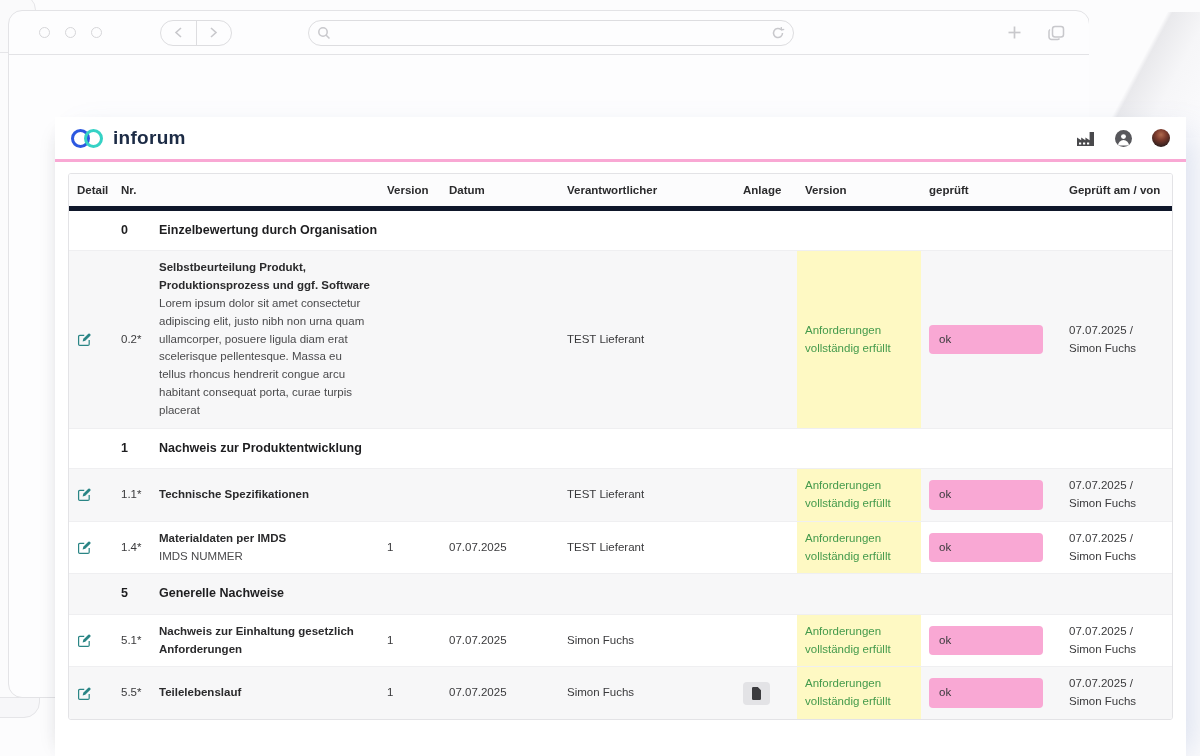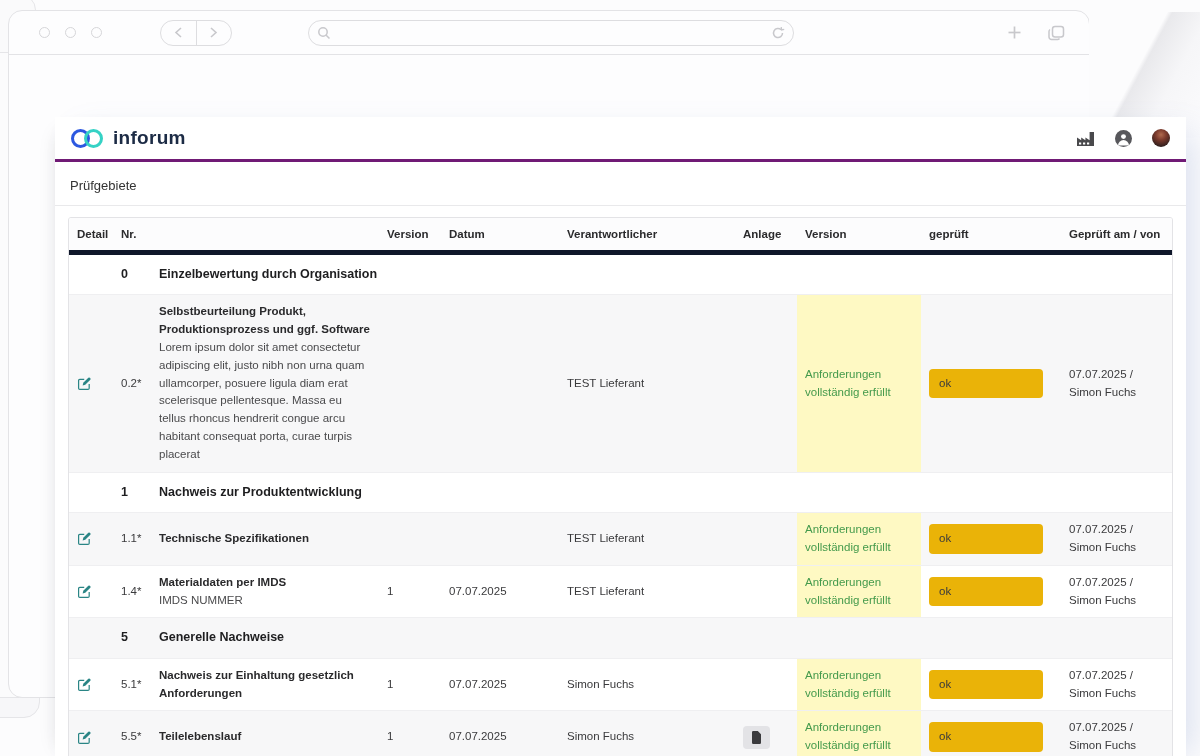--- a/index.html
+++ b/index.html
@@ -27,21 +27,21 @@
   .searchpill .spacer { flex:1; }
   .toolbar-right { margin-left:auto; margin-right:24px; display:flex; align-items:center; gap:26px; }
   .fold { position:absolute; left:1089px; top:12px; width:111px; height:126px;
           background:linear-gradient(118deg,#fcfcfd 44%,#e9e9ec 47%,#f6f6f8 68%,#fbfbfd 100%); }
 
   
   .card { position:absolute; left:55px; top:117px; width:1131px; height:639px; background:#ffffff;
           box-shadow:16px 8px 30px -10px rgba(130,150,200,.28), -8px 4px 20px -14px rgba(0,0,0,.18);
           z-index:5; }
   .appbar { height:45px; display:flex; align-items:center; padding:0 16px;
-            border-bottom:3px solid #701a75; background:#fff; }
+            border-bottom:3px solid #f9a8d4; background:#fff; }
   .logo { display:flex; align-items:center; }
   .logo .ring { width:19px; height:19px; border-radius:50%; display:block; }
   .logo .ring.blue { border:3.5px solid #2c58e0; }
   .logo .ring.teal { border:3.5px solid #35d2c5; margin-left:-6px; }
   .logo-text { margin-left:10px; font-size:19px; font-weight:bold; color:#1c2b45; letter-spacing:.3px; }
   .appbar-icons { margin-left:auto; display:flex; align-items:center; gap:20px; }
   .avatar { width:18px; height:18px; border-radius:50%;
             background:radial-gradient(circle at 50% 32%, #b06a4e 0%, #7c3a2c 35%, #2c1d1c 80%); }
   .usercircle { width:17px; height:17px; }
 
@@ -53,21 +53,21 @@
   th { text-align:left; font-size:11.5px; font-weight:bold; color:#2b2b2d; padding:10px 8px;
        background:#fcfcfd; border-bottom:5px solid #0f172a; white-space:nowrap; overflow:hidden; }
   td { font-size:11.5px; padding:8px; vertical-align:middle; border-bottom:1px solid #efeff1;
        line-height:1.55; }
   tr:last-child td { border-bottom:none; }
   tr.alt { background:#f7f7f8; }
   td.group-nr, td.group-title { font-weight:bold; font-size:12.5px; color:#1e1e20; padding:10px 8px; }
   .cell-title { font-weight:bold; color:#2a2a2c; }
   .cell-desc { color:#4a4a4c; }
   td.status-cell { background:#fef9c3; color:#449a4c; }
-  .ok-box { background:#eab308; border-radius:4px; padding:6px 10px; min-height:26px;
+  .ok-box { background:#f9a8d4; border-radius:4px; padding:6px 10px; min-height:26px;
             color:#3a3a3c; width:92%; cursor:text; }
   .edit-btn { background:none; border:none; padding:0; cursor:pointer; display:block; }
   .anlage-btn { width:27px; height:23px; background:#e3e3e6; border:none; border-radius:4px;
                 display:flex; align-items:center; justify-content:center; cursor:pointer; }
 
   svg { display:block; }
 </style>
 </head>
 <body>
 
@@ -156,21 +156,20 @@
             <g clip-path="url(#uc)">
               <circle cx="9" cy="7" r="2.6" fill="#fff"></circle>
               <path d="M3.2 16.5 a5.8 5.8 0 0 1 11.6 0 Z" fill="#fff"></path>
             </g>
           </svg>
       </span>
       <span class="avatar"></span>
     </div>
   </div>
 
-  <div class="section-title">Prüfgebiete</div>
 
   <div class="tbl-wrap">
     <table>
       <colgroup>
         <col style="width:44px">
           <col style="width:38px">
           <col style="width:228px">
           <col style="width:62px">
         <col style="width:118px">
           <col style="width:176px">

